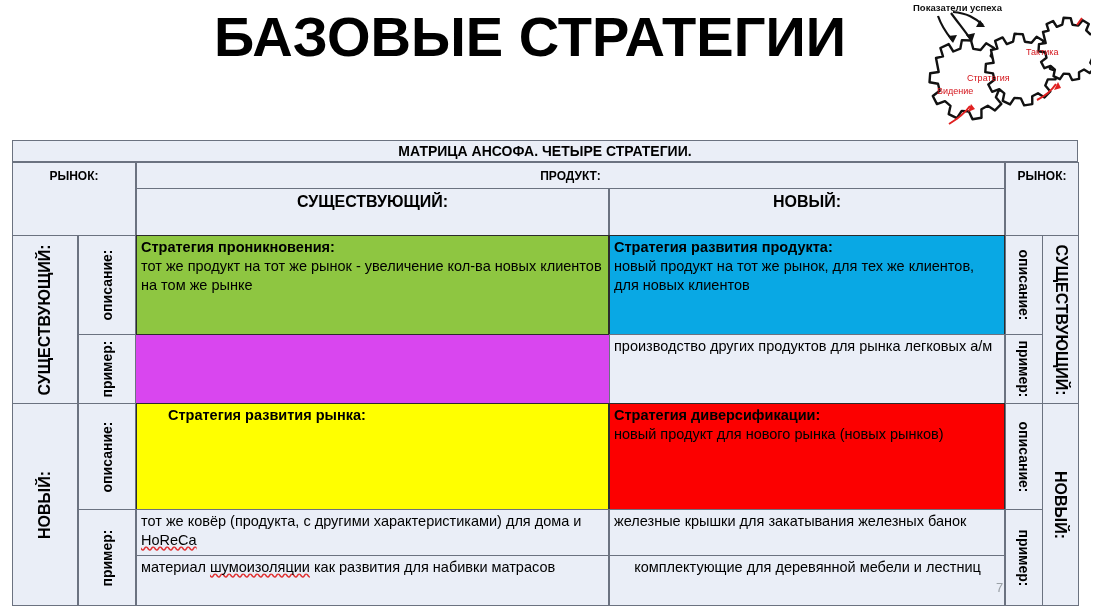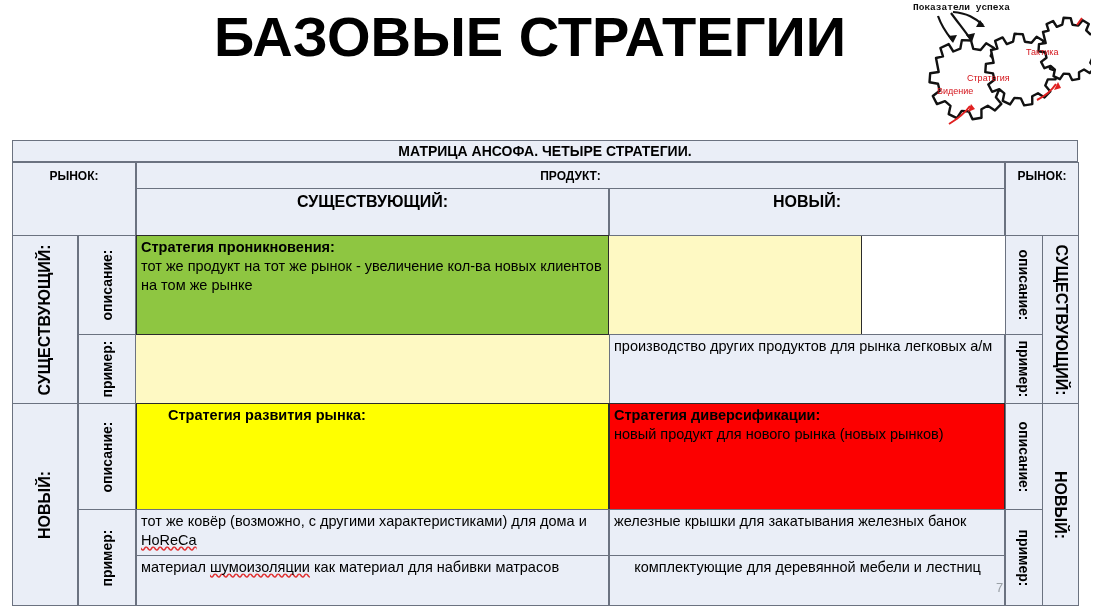--- a/index.html
+++ b/index.html
@@ -37,39 +37,38 @@
     right: 2px; top: 0px;
     width: 200px; height: 128px;
   }
   #gear-caption {
     position: absolute;
     left: 22px; top: 2px;
     font-size: 9.5px;
     font-weight: bold;
     color: #111;
     white-space: nowrap;
-    font-family: Liberation Mono, monospace;
   }
   .gear-label {
     position: absolute;
     color: #d4141b;
     font-weight: normal;
     white-space: nowrap;
   }
   #label-vision { left: 18px; top: 86px; font-size: 9px; margin-left: 28px; }
   #label-strategy { left: 76px; top: 73px; font-size: 9px; }
   #label-tactics { left: 135px; top: 47px; font-size: 9px; }
 
   
   #matrix {
     position: absolute;
     left: 12px; top: 140px;
     width: 850px; height: 464px;
     border: 1.5px solid #2b2b2b;
-    background: #fef9c3;
+    background: #d946ef;
   }
   .cell {
     position: absolute;
     background: #eaeef7;
     border: 1px solid #6b7280;
     overflow: hidden;
   }
   .txt {
     font-size: 14.5px;
     color: #000;
@@ -184,43 +183,49 @@
       <span style="font-size:14px;">пример:</span>
     </div>
 
     <div class="cell" style="left:123px; top:94px; width:473px; height:100px; background:#8ec641; border-color:#2b2b2b;">
       <div class="txt">
         <div class="strat-title">Стратегия проникновения:</div>
         <div>тот же продукт на тот же рынок - увеличение кол-ва новых клиентов на том же рынке</div>
       </div>
     </div>
 
+    <div class="cell" style="left:596px; top:94px; width:396px; height:100px; background:#09a8e4; border-color:#2b2b2b;">
+      <div class="txt">
+        <div class="strat-title">Стратегия развития продукта:</div>
+        <div>новый продукт на тот же рынок, для тех же клиентов, для новых клиентов</div>
+      </div>
+    </div>
 
     <div class="cell" style="left:596px; top:193px; width:396px; height:70px;">
       <div class="txt">производство других продуктов для рынка легковых а/м</div>
     </div>
 
     <div class="cell" style="left:123px; top:262px; width:473px; height:107px; background:#ffff00; border-color:#2b2b2b;padding-left:27px;">
       <div class="txt">
         <div class="strat-title">Стратегия развития рынка:</div>
       </div>
     </div>
 
     <div class="cell" style="left:596px; top:262px; width:396px; height:107px; background:#fc0000; border-color:#2b2b2b;">
       <div class="txt">
         <div class="strat-title">Стратегия диверсификации:</div>
         <div>новый продукт для нового рынка (новых рынков)</div>
       </div>
     </div>
 
     <div class="cell" style="left:123px; top:368px; width:473px; height:47px;">
-      <div class="txt"><span>тот же ковёр (возможно, с другими характеристиками) для дома и </span><span class="sq">HoReCa</span></div>
+      <div class="txt"><span>тот же ковёр (продукта, с другими характеристиками) для дома и </span><span class="sq">HoReCa</span></div>
     </div>
     <div class="cell" style="left:123px; top:414px; width:473px; height:51px;">
-      <div class="txt"><span>материал </span><span class="sq">шумоизоляции</span><span> как материал для набивки матрасов</span></div>
+      <div class="txt"><span>материал </span><span class="sq">шумоизоляции</span><span> как развития для набивки матрасов</span></div>
     </div>
 
     <div class="cell" style="left:596px; top:368px; width:396px; height:47px;">
       <div class="txt">железные крышки для закатывания железных банок</div>
     </div>
     <div class="cell" style="left:596px; top:414px; width:396px; height:51px;text-align:center;">
       <div class="txt">комплектующие для деревянной мебели и лестниц</div>
     </div>
 
     <div class="cell vlabel rot-cw" style="left:992px; top:94px; width:38px; height:100px;">

